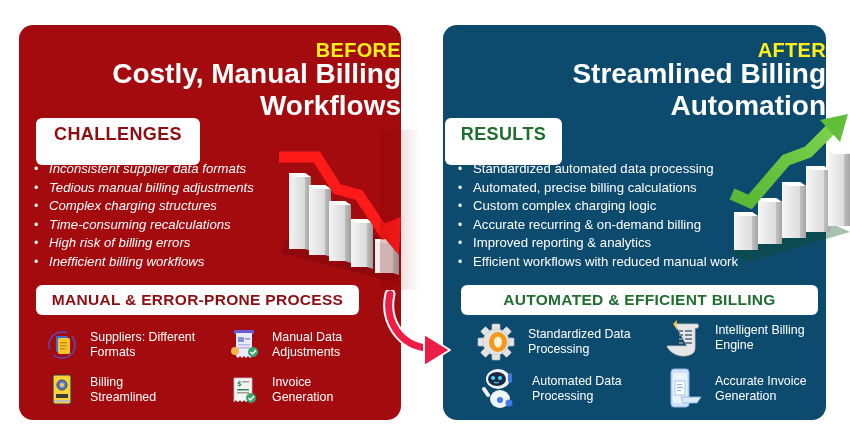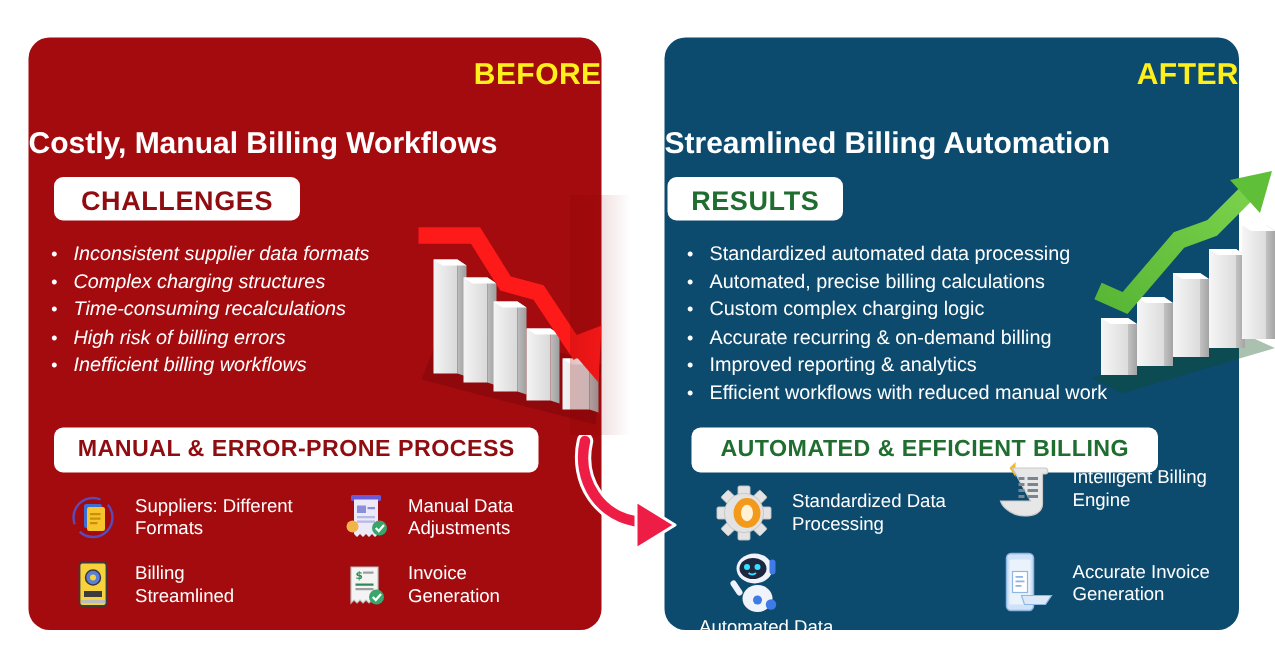--- a/index.html
+++ b/index.html
@@ -10,27 +10,27 @@
     position: absolute; top: 25px; height: 395px; border-radius: 14px; overflow: hidden;
   }
   .panel-before { left: 19px; width: 382px; background: #a30b0e; }
   .panel-after  { left: 443px; width: 383px; background: #0c4a6e; }
 
   .big-title {
     position: absolute; left: 0; right: 0; text-align: right;
     top: 14px; font-size: 20px; font-weight: bold; color: #ffef1a; letter-spacing: 0.3px;
   }
   .sub-title {
-    position: absolute; left: 0; right: 0; text-align: left;
-    top: 60px; font-size: 20px; font-weight: bold; color: #ffffff;
+    position: absolute; left: 0; right: 0; text-align: right;
+    top: 33px; font-size: 28px; font-weight: bold; color: #ffffff;
   }
 
   .pill {
     position: absolute; background: #fff; border-radius: 6px;
-    font-weight: bold; text-align: center; line-height: 33px; height: 29px;
+    font-weight: bold; text-align: center; line-height: 33px; height: 47px;
   }
   .pill.red { color: #8f0d10; }
   .pill.green { color: #1f6e2f; }
   .pill.h1 { font-size: 18px; letter-spacing: 0.4px; }
   .pill.h2 { font-size: 15.5px; letter-spacing: 0.3px; height: 30px; line-height: 30px; }
 
   .bullets { position: absolute; list-style: none; }
   .bullets li {
     color: #fff; font-size: 13.2px; line-height: 18.5px; position: relative; padding-left: 17px; white-space: nowrap;
   }
@@ -53,20 +53,21 @@
 <body>
 
 <div class="panel panel-before">
   <div class="big-title">BEFORE</div>
   <div class="sub-title">Costly, Manual Billing Workflows</div>
 
   <div class="pill red h1" style="left:17px; top:93px; width:164px;">CHALLENGES</div>
 
   <ul class="bullets" style="left:13px; top:135px;font-style:italic;">
     <li>Inconsistent supplier data formats</li>
+    <li>Tedious manual billing adjustments</li>
     <li>Complex charging structures</li>
     <li>Time-consuming recalculations</li>
     <li>High risk of billing errors</li>
     <li>Inefficient billing workflows</li>
   </ul>
 
   <div class="chart-area" style="left:258px; top:118px; width:124px; height:140px;">
     <svg width="124" height="140" viewBox="0 0 124 140">
       <defs>
         <linearGradient id="barF" x1="0" x2="1">
@@ -183,21 +184,21 @@
 
   <ul class="bullets" style="left:13px; top:135px;">
     <li>Standardized automated data processing</li>
     <li>Automated, precise billing calculations</li>
     <li>Custom complex charging logic</li>
     <li>Accurate recurring &amp; on-demand billing</li>
     <li>Improved reporting &amp; analytics</li>
     <li>Efficient workflows with reduced manual work</li>
   </ul>
 
-  <div class="pill green h2" style="left:18px; top:260px; width:311px;text-align:center;">AUTOMATED &amp; EFFICIENT BILLING</div>
+  <div class="pill green h2" style="left:18px; top:260px; width:357px;text-align:center;">AUTOMATED &amp; EFFICIENT BILLING</div>
 
   <div class="feature" style="left:33px; top:297px;">
     <div class="ico" style="width:40px; height:40px;">
       <svg width="40" height="40" viewBox="0 0 40 40">
         <g fill="#e3e3e3" stroke="#c4c4c4" stroke-width="0.6">
           <rect x="16" y="2" width="8" height="8" rx="1"></rect>
             <rect x="16" y="30" width="8" height="8" rx="1"></rect>
           <rect x="2" y="16" width="8" height="8" rx="1"></rect>
             <rect x="30" y="16" width="8" height="8" rx="1"></rect>
           <rect x="6" y="6" width="7" height="7" rx="1" transform="rotate(45 9.5 9.5)"></rect>
@@ -209,21 +210,21 @@
         <ellipse cx="22" cy="20" rx="9" ry="10" fill="#f39a1d"></ellipse>
         <ellipse cx="22" cy="20" rx="4" ry="5.5" fill="#fff2d6"></ellipse>
       </svg>
     </div>
     <div class="lbl">
         <div>Standardized Data</div>
         <div>Processing</div>
       </div>
   </div>
 
-  <div class="feature" style="left:220px; top:281px;">
+  <div class="feature" style="left:220px; top:293px;">
     <div class="ico" style="width:40px; height:40px;">
       <svg width="40" height="40" viewBox="0 0 40 40">
         <path d="M10 6 L14 2 L14 12 Z" fill="#f5b920"></path>
         <path d="M12 6 H34 C36 6 36 10 34 10 H32 V30 C32 36 26 38 20 38 C14 38 6 34 4 28 H24 Z" fill="#e7e7e7" stroke="#c9c9c9" stroke-width="0.8"></path>
         <g fill="#7a8591">
           <rect x="16" y="12" width="4" height="2"></rect>
             <rect x="22" y="12" width="7" height="2"></rect>
           <rect x="16" y="16" width="4" height="2"></rect>
             <rect x="22" y="16" width="7" height="2"></rect>
           <rect x="16" y="20" width="4" height="2"></rect>
@@ -232,21 +233,21 @@
             <rect x="22" y="24" width="7" height="2"></rect>
         </g>
       </svg>
     </div>
     <div class="lbl">
         <div>Intelligent Billing</div>
         <div>Engine</div>
       </div>
   </div>
 
-  <div class="feature" style="left:23px; top:342px;flex-direction:column;">
+  <div class="feature" style="left:37px; top:342px;">
     <div class="ico" style="width:40px; height:44px;">
       <svg width="40" height="44" viewBox="0 0 40 44">
         <ellipse cx="18" cy="12" rx="12" ry="10" fill="#f0f4fa"></ellipse>
         <ellipse cx="17" cy="12" rx="9" ry="7" fill="#1e2740"></ellipse>
         <circle cx="13" cy="11" r="2" fill="#33e0ff"></circle>
           <circle cx="20" cy="11" r="2" fill="#33e0ff"></circle>
         <path d="M14 15 Q16.5 17 19 15" stroke="#33e0ff" stroke-width="1.2" fill="none"></path>
         <rect x="28" y="6" width="4" height="10" rx="2" fill="#3e7be6"></rect>
         <ellipse cx="20" cy="32" rx="10" ry="9" fill="#f0f4fa"></ellipse>
         <circle cx="20" cy="33" r="3" fill="#3e7be6"></circle>

